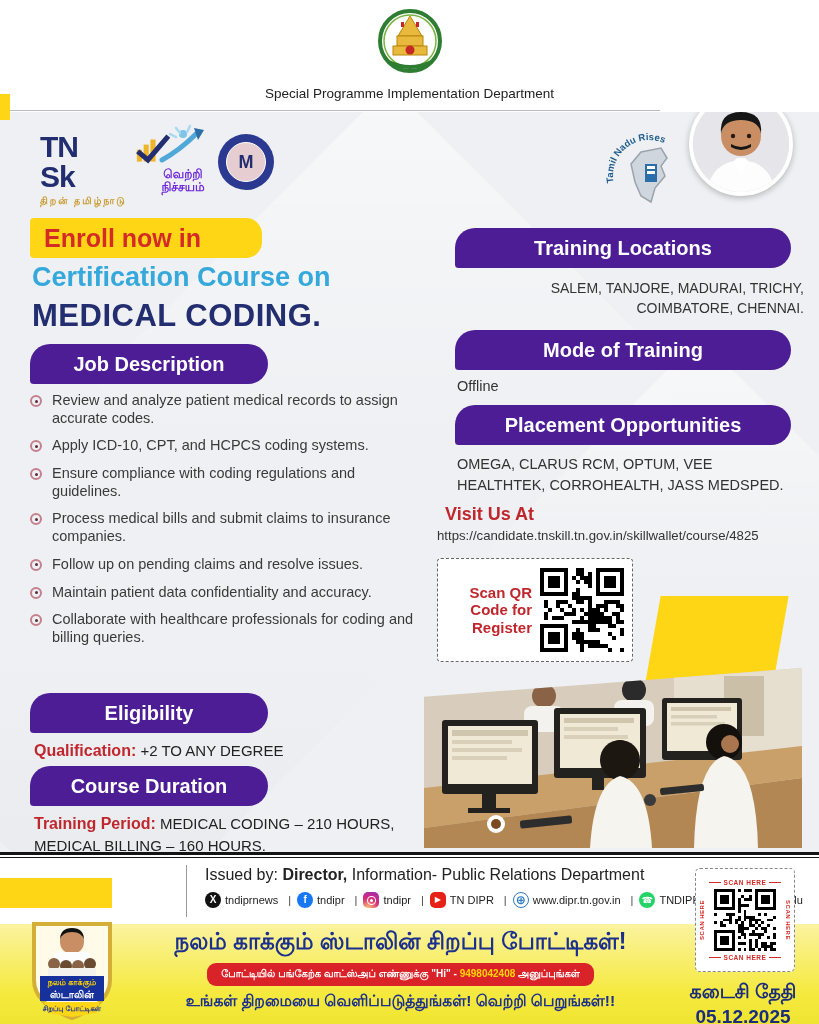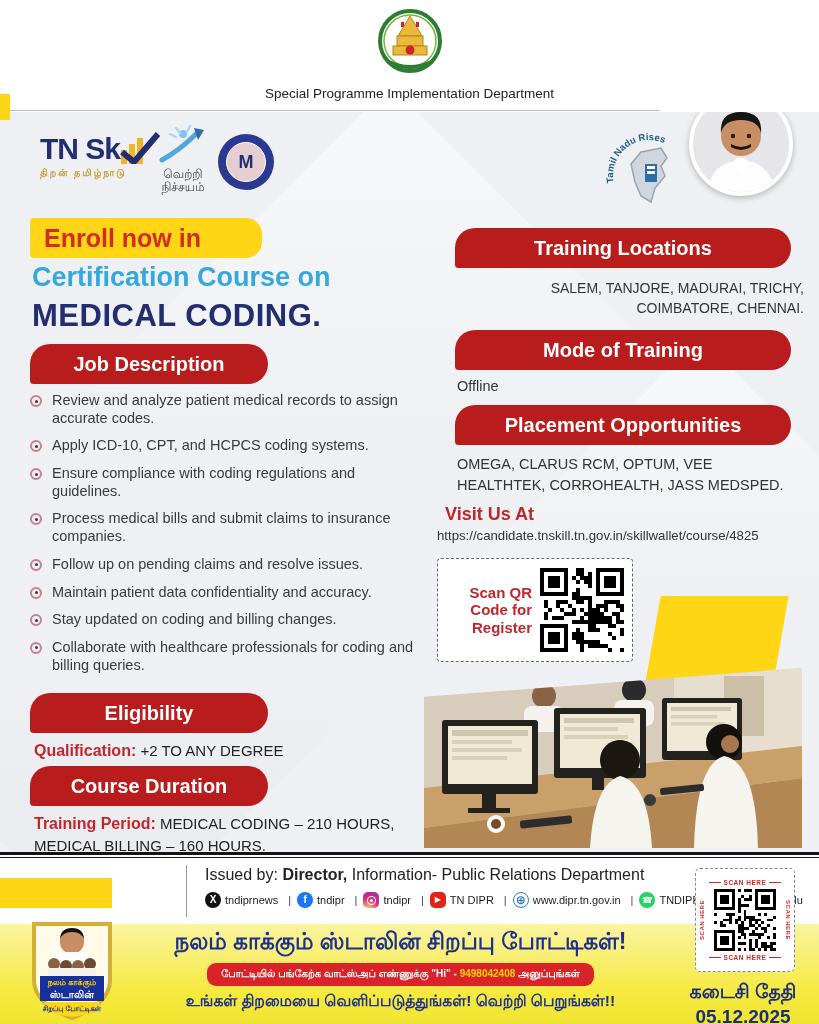--- a/index.html
+++ b/index.html
@@ -15,39 +15,39 @@
 
   
   .main { position:absolute; top:112px; left:0; width:819px; height:740px; background:#eef0f3; overflow:hidden; }
   .chev { position:absolute; pointer-events:none; opacity:.55; }
   .chev1 { left:180px; top:60px; width:420px; height:420px; background:linear-gradient(135deg,#ffffff 0%,rgba(255,255,255,0) 60%); transform:rotate(45deg); }
   .chev2 { left:-80px; top:380px; width:380px; height:380px; background:linear-gradient(315deg,#e2e5e9 0%,rgba(255,255,255,0) 55%); transform:rotate(45deg); }
   .chev3 { left:520px; top:300px; width:360px; height:360px; background:linear-gradient(135deg,#ffffff 0%,rgba(255,255,255,0) 50%); transform:rotate(45deg); }
 
   
   .tnskill { position:absolute; left:40px; top:20px; width:130px; }
-  .tnskill-top { display:flex; align-items:flex-end; }
+  .tnskill-top { display:flex; align-items:flex-start;gap:28px; }
   .tnskill-word { font-size:30px; font-weight:800; color:#232e71; letter-spacing:-1px; line-height:1; }
   .tnskill-sub { font-size:9.5px; letter-spacing:2px; color:#c99b2f; font-weight:700; margin-top:3px; }
   .vetri { position:absolute; left:152px; top:12px; width:62px; text-align:center; }
-  .vetri-txt { font-size:12px; font-weight:400; color:#404040; line-height:1.05; }
+  .vetri-txt { font-size:12px; font-weight:700; color:#6d28d9; line-height:1.05; }
   .seal { position:absolute; left:218px; top:22px; width:56px; height:56px; border-radius:50%;
           background:#2b3990; display:flex; align-items:center; justify-content:center; }
   .seal-in { width:40px; height:40px; border-radius:50%; background:#e5cdd1; display:flex; align-items:center; justify-content:center;
              font-weight:800; color:#232e71; font-size:18px; border:1px solid #fff; }
   .tnrises { position:absolute; right:124px; top:18px; width:92px; height:92px; }
   .cm-photo { position:absolute; right:26px; top:-20px; width:104px; height:104px; border-radius:50%;
               border:4px solid #fff; background:#e9e9ec; box-shadow:0 2px 6px rgba(0,0,0,.25); overflow:hidden; z-index:6; }
 
   
   .enroll { position:absolute; left:30px; top:106px; width:232px; height:40px; background:#ffd616;
             border-radius:4px 16px 16px 4px; color:#d42b26; font-size:25px; font-weight:800; line-height:40px; padding-left:14px; }
   .cert1 { position:absolute; left:32px; top:150px; font-size:27px; font-weight:700; color:#35a8dc; }
   .cert2 { position:absolute; left:32px; top:186px; font-size:31px; font-weight:800; color:#232e71; letter-spacing:.5px; }
-  .pill { background:#b91c1c; color:#fff; font-weight:700; font-size:20px; text-align:center;
+  .pill { background:#4c1d95; color:#fff; font-weight:700; font-size:20px; text-align:center;
           border-radius:26px 26px 26px 5px; height:40px; line-height:40px; }
   .pill-job { position:absolute; left:30px; top:232px; width:238px; }
   .job-list { position:absolute; left:30px; top:280px; width:392px; list-style:none; }
   .job-list li { display:flex; gap:10px; margin-bottom:10px; font-size:14.5px; color:#3a3a3a; line-height:1.22; }
   .bullet { flex:0 0 12px; width:12px; height:12px; border:2px solid #c4808d; border-radius:50%; position:relative; margin-top:3px; }
   .bullet::after { content:""; position:absolute; inset:2.5px; background:#5d2b36; border-radius:50%; }
   .pill-elig { position:absolute; left:30px; top:581px; width:238px; }
   .qual-line { position:absolute; left:34px; top:630px; font-size:15px; color:#222; }
   .red-label { color:#c0272d; font-weight:800; font-size:16px; }
   .pill-dur { position:absolute; left:30px; top:654px; width:238px; }
@@ -218,24 +218,20 @@
           <span class="bullet"></span>
           <span>Process medical bills and submit claims to insurance companies.</span>
         </li>
       <li>
           <span class="bullet"></span>
           <span>Follow up on pending claims and resolve issues.</span>
         </li>
       <li>
           <span class="bullet"></span>
           <span>Maintain patient data confidentiality and accuracy.</span>
-        </li>
-      <li>
-          <span class="bullet"></span>
-          <span>Stay updated on coding and billing changes.</span>
         </li>
       <li>
           <span class="bullet"></span>
           <span>Collaborate with healthcare professionals for coding and billing queries.</span>
         </li>
     </ul>
 
     <div class="pill pill-elig">Eligibility</div>
     <div class="qual-line">
       <span class="red-label">Qualification:</span><span> +2 TO ANY DEGREE</span>

